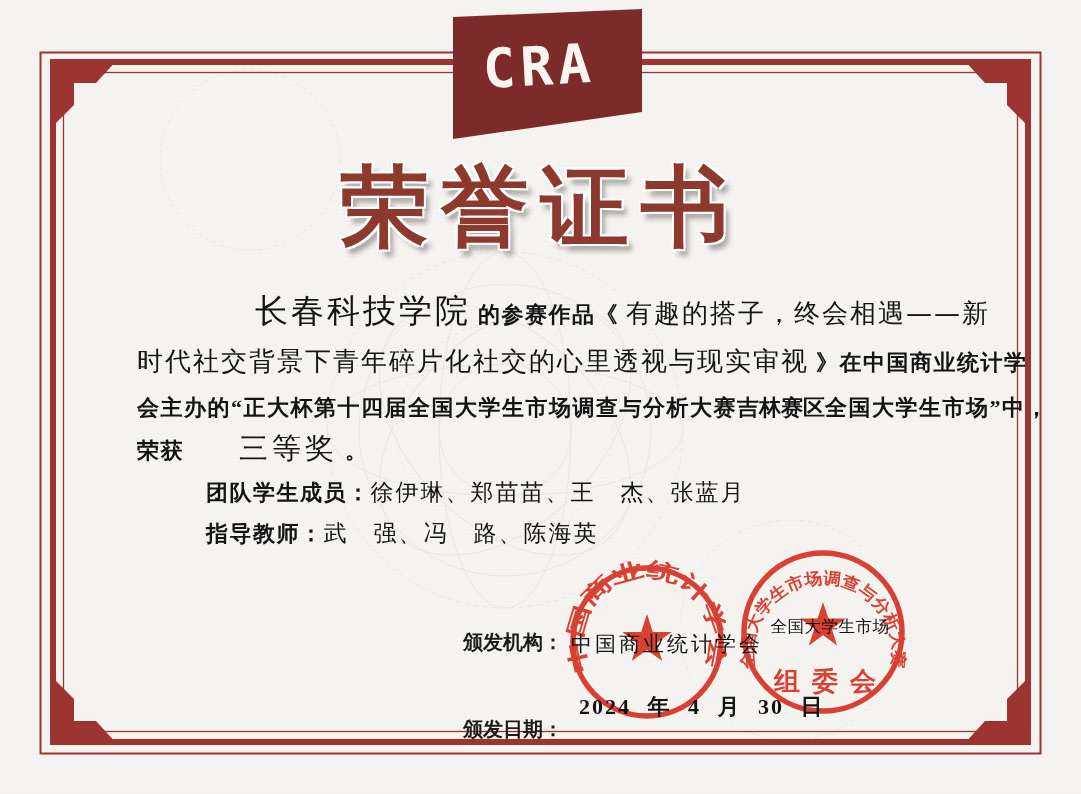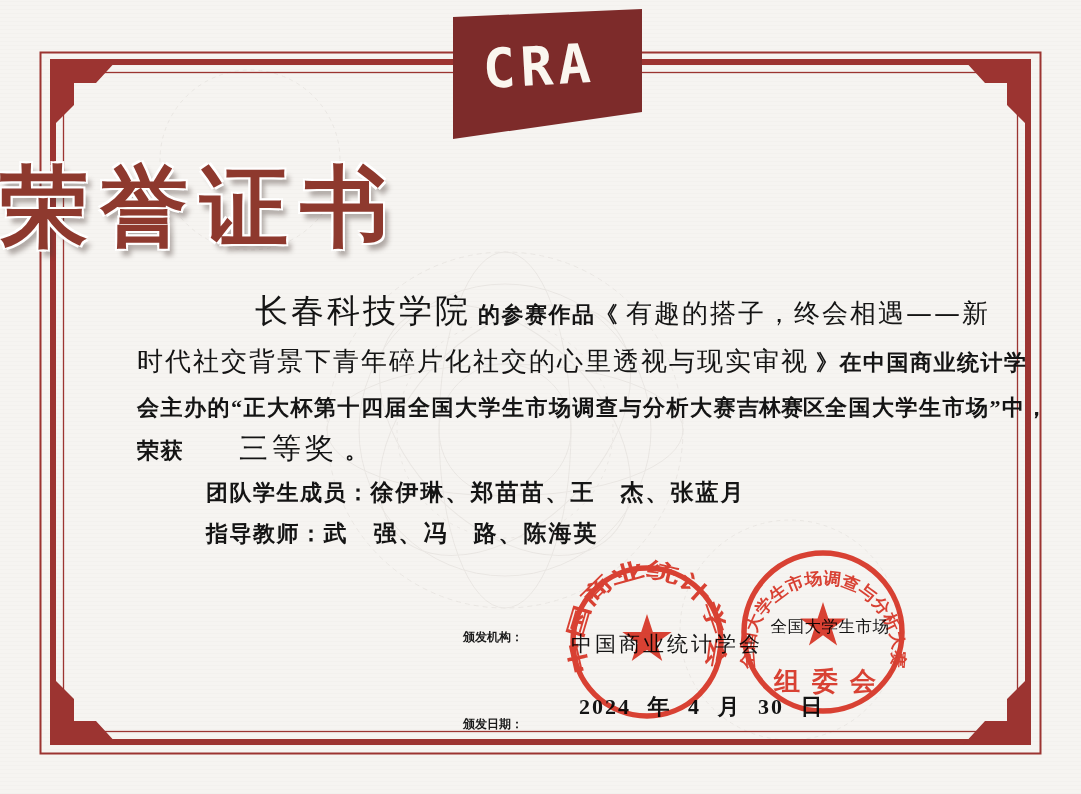--- a/index.html
+++ b/index.html
@@ -12,20 +12,21 @@
     font-family:"Liberation Serif", serif;
     color:#141414;
   }
   svg.layer { position:absolute; left:0; top:0; width:1081px; height:794px; pointer-events:none; }
   .stamps { mix-blend-mode:multiply; opacity:.93; }
 
   .certno { position:absolute; left:699px; top:84px; font-size:16px; letter-spacing:.5px; color:#1b1b1b; }
 
   .title {
     position:absolute; left:0; top:148px; width:1081px;
+    text-align:center;
     font-family:"DejaVu Sans", sans-serif;
     font-size:88px; font-weight:900; letter-spacing:12px;
     color:#8e392e;
     text-shadow:
       -2px -2px 0 #ffffff, 2px -2px 0 #ffffff,
       -2px 2px 0 #ffffff, 2px 2px 0 #ffffff,
       5px 7px 5px rgba(70,55,50,.40);
   }
 
   .line { position:absolute; white-space:nowrap; }
@@ -34,23 +35,23 @@
   .l3 { left:137px; top:393px; }
   .l4 { left:137px; top:429px; }
   .l5 { left:206px; top:477px; }
   .l6 { left:206px; top:518px;text-align:center; }
 
   .reg   { font-family:"Liberation Serif", serif; font-size:22px; letter-spacing:1.5px;font-weight:bold; }
   .brush { font-family:"DejaVu Sans", sans-serif; font-weight:400; font-size:26px; letter-spacing:2px;text-align:center; }
   .big   { font-size:33px; letter-spacing:3px; }
   .award { font-size:29px; letter-spacing:4px;margin-left:48px; }
   .strong{ font-family:"DejaVu Sans", sans-serif; font-weight:900; font-size:22px;text-align:center; }
-  .names { font-family:"Liberation Serif", serif; font-weight:bold; font-size:23px; letter-spacing:2px; }
+  .names { font-family:"Liberation Serif", serif; font-weight:normal; font-size:23px; letter-spacing:2px; }
 
-  .f-label { position:absolute; font-family:Liberation Serif, serif; font-weight:700; font-size:12px; color:#1b1b1b; }
+  .f-label { position:absolute; font-family:Liberation Serif, serif; font-weight:700; font-size:20px; color:#1b1b1b; }
   .issuer-label { left:463px; top:629px; }
   .issuer-name  { position:absolute; left:571px; top:630px; font-size:21px; letter-spacing:3px; }
   .issuer2      { position:absolute; left:738px; top:615px; width:184px; text-align:center;
                   font-size:16.5px; line-height:23px; letter-spacing:.5px; }
   .date-label   { left:463px; top:716px; }
   .date-value   { position:absolute; left:579px; top:692px; font-weight:bold; font-size:22px;
                   letter-spacing:2px; word-spacing:9px; }
 
   .cra-text { font-family:"DejaVu Sans Mono", monospace; font-weight:bold; font-size:54px;
               letter-spacing:5px; fill:#faf6ef; }

